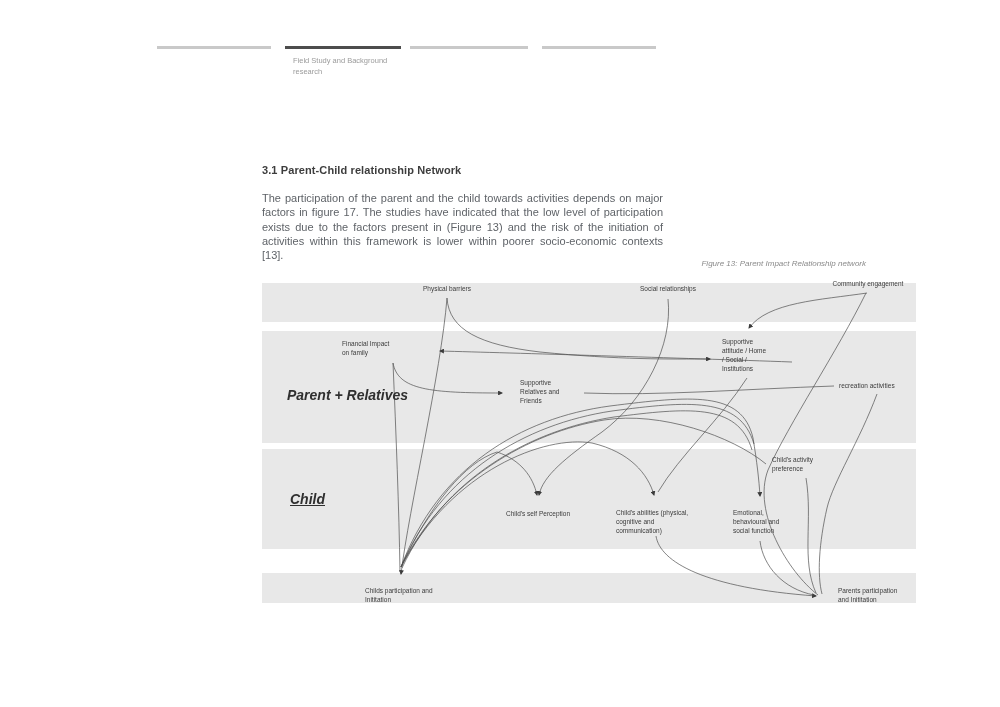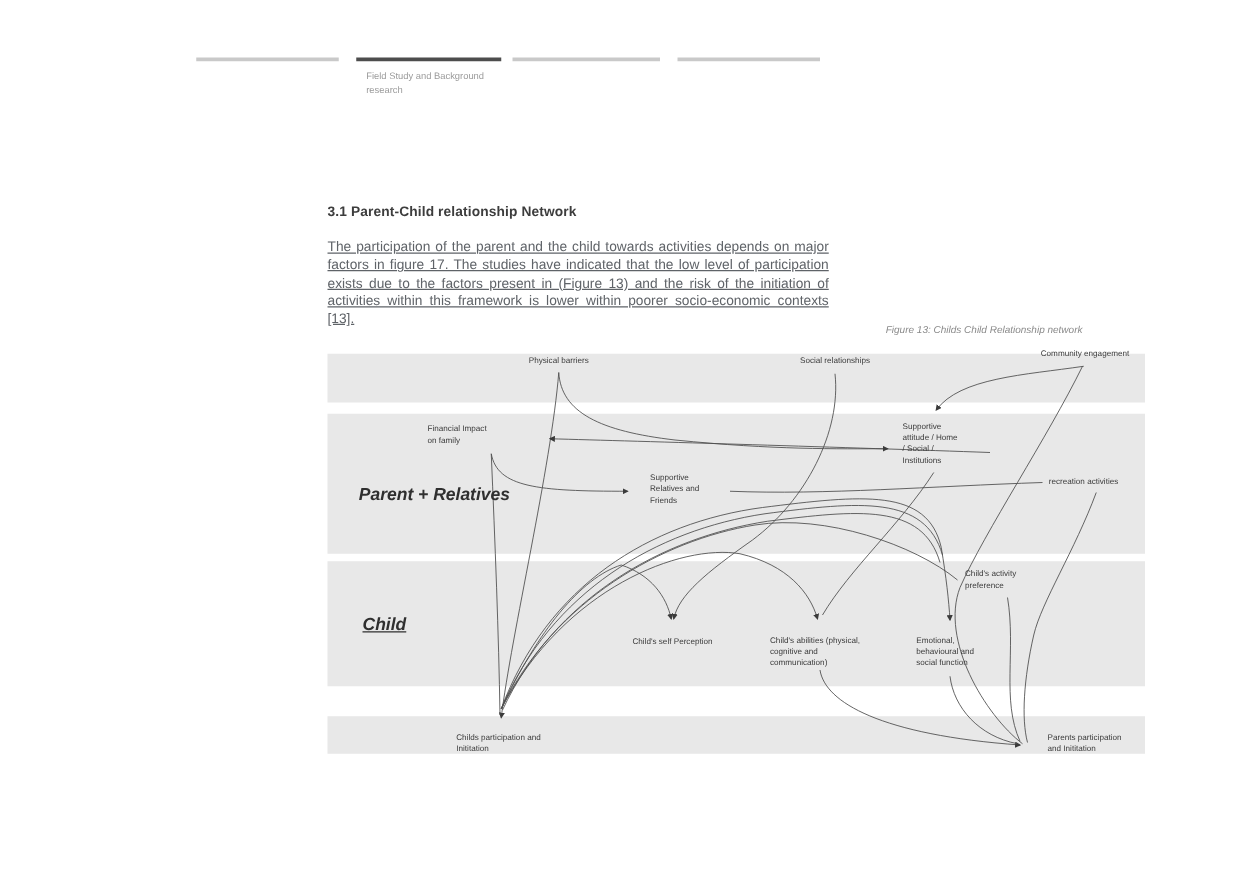--- a/index.html
+++ b/index.html
@@ -10,21 +10,21 @@
   
   .pbar { position:absolute; top:46px; height:3px; background:#c9c9c9; }
   .pbar.active { background:#4d4d4d; }
   .step-label { position:absolute; left:293px; top:56px; width:110px;
                 font-size:7.5px; line-height:1.4; color:#9b9b9b; }
 
   
   .heading { position:absolute; left:262px; top:164px; font-size:11px; font-weight:bold;
              color:#3d3d3d; letter-spacing:0.1px;text-align:right; }
   .body-par { position:absolute; left:262px; top:191px; width:401px; font-size:11px;
-              line-height:14.3px; color:#5f6368; text-align:justify;text-decoration:underline; }
+              line-height:14.3px; color:#5f6368; text-align:justify; }
   .caption { position:absolute; left:600px; top:259px; width:266px; text-align:right;
              font-size:8px; font-style:italic; color:#8a8a8a; }
   .page-num { position:absolute; left:930px; top:655px; width:30px; text-align:center;
               font-size:13px; color:#1d4ed8; }
 
   
   .figure { position:absolute; left:262px; top:278px; width:654px; height:332px; }
   .band { position:absolute; left:0; width:654px; background:#e8e8e8; }
   .band.b1 { top:5px;   height:39px; }
   .band.b2 { top:53px;  height:112px; }
@@ -42,21 +42,21 @@
 <div class="page">
 
   <div class="pbar" style="left:157px; width:114px;"></div>
   <div class="pbar active" style="left:285px; width:116px;"></div>
   <div class="pbar" style="left:410px; width:118px;"></div>
   <div class="pbar" style="left:542px; width:114px;"></div>
   <div class="step-label">Field Study and Background research</div>
 
   <div class="heading">3.1 Parent-Child relationship Network</div>
   <div class="body-par">The participation of the parent and the child towards activities depends on major factors in figure 17. The studies have indicated that the low level of participation exists due to the factors present in (Figure 13) and the risk of the initiation of activities within this framework is lower within poorer socio-economic contexts [13].</div>
-  <div class="caption">Figure 13: Childs Child Relationship network</div>
+  <div class="caption">Figure 13: Parent Impact Relationship network</div>
 
   <div class="figure">
     <div class="band b1"></div>
     <div class="band b2"></div>
     <div class="band b3"></div>
     <div class="band b4"></div>
 
     <svg width="654" height="332" viewBox="0 0 654 332">
       <defs>
         <marker id="arrow" viewBox="0 0 10 10" refX="8" refY="5" markerWidth="7" markerHeight="7" orient="auto-start-reverse">

